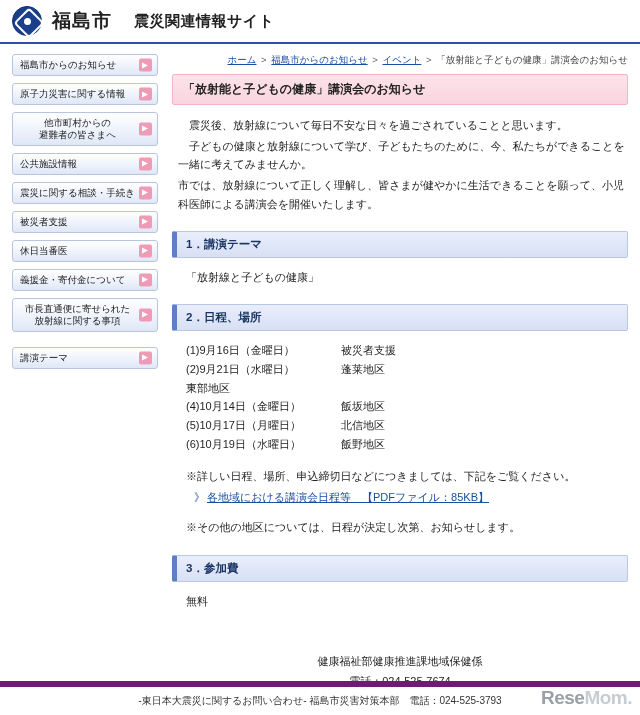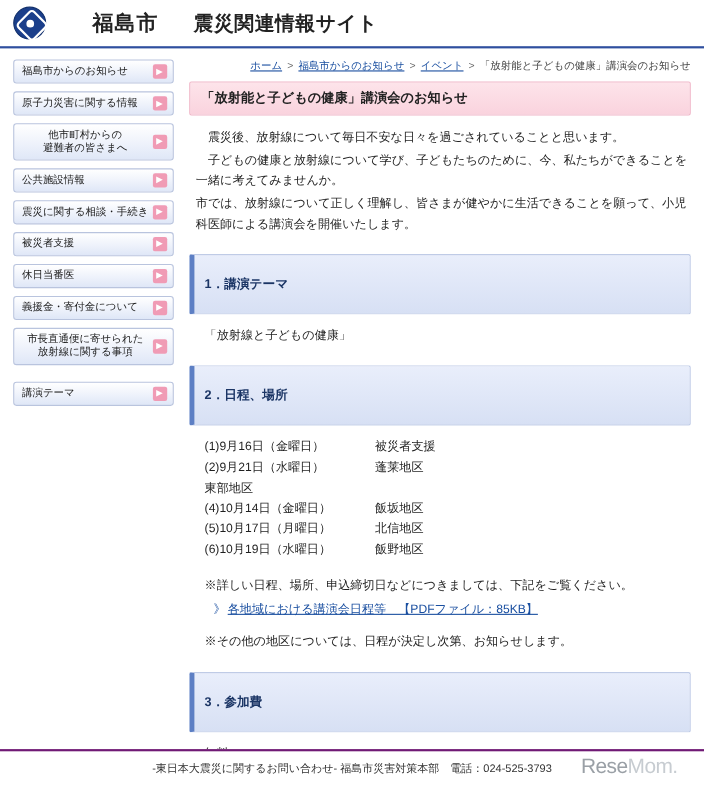--- a/index.html
+++ b/index.html
@@ -22,21 +22,20 @@
   }
 
   
   .header {
     height: 44px;
     background: #ffffff;
     border-bottom: 2px solid #2f4f9f;
     display: flex;
     align-items: center;
     padding-left: 12px;
-    gap: 32px;
   }
   .logo-mark {
     width: 30px; height: 30px;
     border-radius: 50%;
     background: #1b3f8b;
     position: relative;
     flex: 0 0 auto;
     border: 1px solid #12306b;
   }
   .logo-mark::before {
@@ -59,23 +58,24 @@
     border-radius: 50%;
   }
   .city-name {
     font-size: 19px;
     font-weight: bold;
     color: #222222;
     margin-left: 10px;
     letter-spacing: 1px;
   }
   .site-name {
-    font-size: 18px;
+    font-size: 15px;
     font-weight: bold;
     color: #222222;
+    margin-left: 22px;
     letter-spacing: 0.5px;
   }
 
   
   .content-wrap {
     display: flex;
     padding: 10px 12px 0 12px;
   }
 
   
@@ -159,21 +159,21 @@
   .para.indent { text-indent: 11px; }
 
   .section-head {
     background: linear-gradient(to bottom, #e9eefb 0%, #d7e0f4 100%);
     border: 1px solid #b9c6e4;
     border-left: 5px solid #5d7fc4;
     border-radius: 2px;
     font-size: 11.5px;
     font-weight: bold;
     color: #1b3565;
-    padding: 19px 9px;
+    padding: 5px 9px;
     margin: 18px 0 10px 0;
   }
   .section-body {
     padding-left: 14px;
     font-size: 11px;
     line-height: 1.7;
     color: #1f1f1f;
   }
   .sched-row { display: flex; }
   .sched-date { width: 155px; flex: 0 0 155px; }
@@ -202,34 +202,34 @@
     color: #1f1f1f;
     margin-top: 42px;
   }
   .contact .strong { font-weight: bold; }
 
   
   .footer {
     position: absolute;
     left: 0; right: 0; bottom: 0;
     height: 34px;
-    border-top: 2px solid #701a75;
+    border-top: 6px solid #701a75;
     background: #ffffff;
     display: flex;
     align-items: center;
     justify-content: center;
     font-size: 10px;
     color: #333333;
   }
   .watermark {
     position: absolute;
-    right: 24px;
+    right: 8px;
     bottom: 6px;
     font-size: 19px;
-    font-weight: normal;
+    font-weight: bold;
     color: #9aa0a6;
     letter-spacing: -0.5px;
   }
   .watermark .accent { color: #c7ccd1; }
 </style>
 </head>
 <body>
 
 <div class="page">
 

